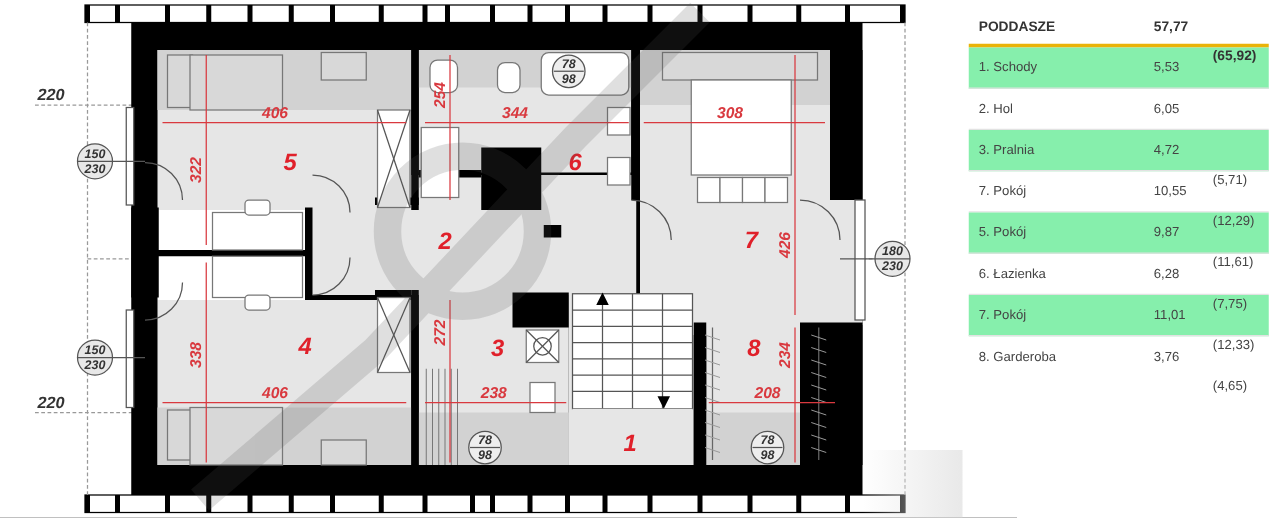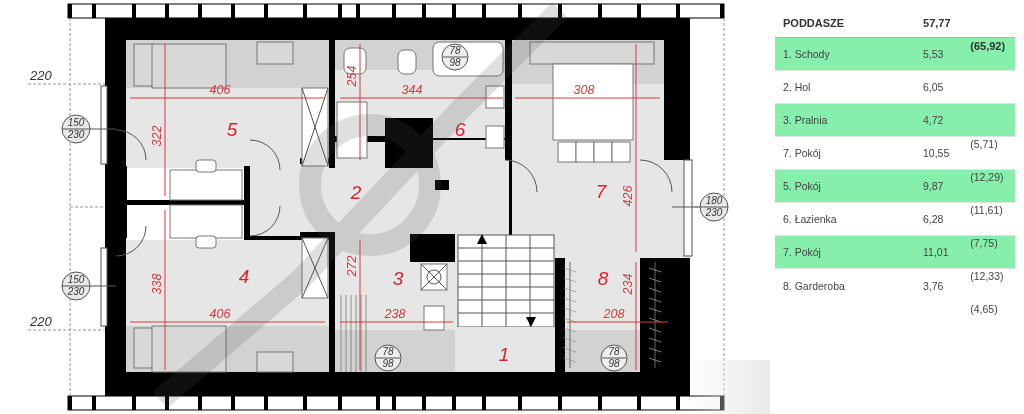--- a/index.html
+++ b/index.html
@@ -1,19 +1,19 @@
 <!DOCTYPE html>
 <html><head>
 <meta charset="utf-8">
 <style>
   * { box-sizing: border-box; margin: 0; padding: 0; }
   html, body { width: 1024px; height: 414px; overflow: hidden; background: #ffffff; }
   body { position: relative; font-family: "Liberation Sans", sans-serif; }
 
-  #plan { position: absolute; left: 0; top: 0; width: 760px; height: 293px; }
+  #plan { position: absolute; left: 0; top: 0; width: 760px; height: 293px; font-weight: bold; }
   #plan svg { display: block; }
   .plan-fade {
     position: absolute; left: 690px; top: 360px; width: 80px; height: 54px;
     background: linear-gradient(to right, rgba(230,230,230,0) 0%, rgba(230,230,230,0.9) 100%);
     pointer-events: none;
   }
 
   .room-num { fill: #e0202a; font-style: italic; font-size: 19px; font-family: "Liberation Sans", sans-serif; }
   .dim { fill: #d9393f; font-style: italic; font-size: 12.5px; font-family: "Liberation Sans", sans-serif; }
   .ext-dim { fill: #333; font-style: italic; font-size: 13px; font-family: "Liberation Sans", sans-serif; }
@@ -21,21 +21,21 @@
 
   #area-table {
     position: absolute; left: 775px; top: 8px; width: 240px;
     font-size: 10.5px; color: #444;
   }
   .t-row {
     display: flex; align-items: center; height: 33px;
     border-bottom: 1px solid #e2e2e2; padding-left: 8px;
   }
   .t-row.alt { background: #86efac; }
-  .t-row.head { height: 30px; font-weight: bold; color: #333; font-size: 11px; border-bottom: 1px solid #eab308; }
+  .t-row.head { height: 30px; font-weight: bold; color: #333; font-size: 11px; border-bottom: 3px solid #eab308; }
   .t-row.last { border-bottom: none; justify-content: center; }
   .c-name { width: 129px; }
   .c-area { width: 58px; margin-left: 35px; }
   .c-gross { width: 55px; margin-top: 47px; }
 </style>
 </head>
 <body>
 
 <div id="plan">
 <svg width="760" height="414" viewBox="0 0 760 414" xmlns="http://www.w3.org/2000/svg">

